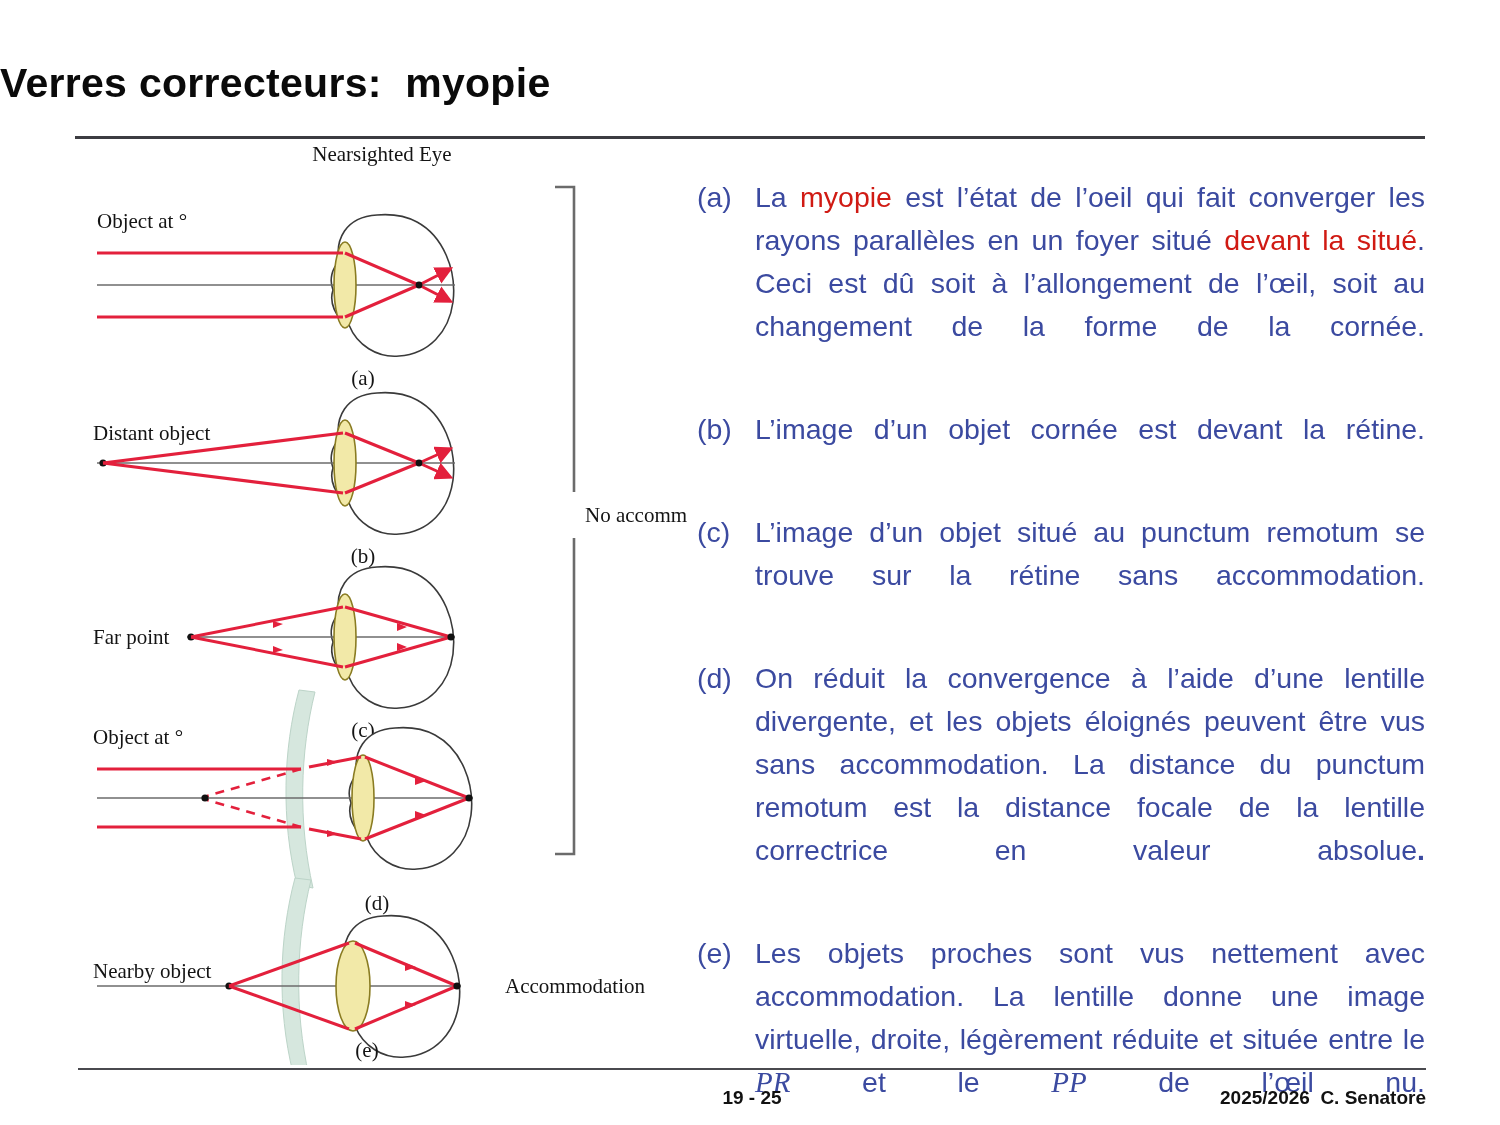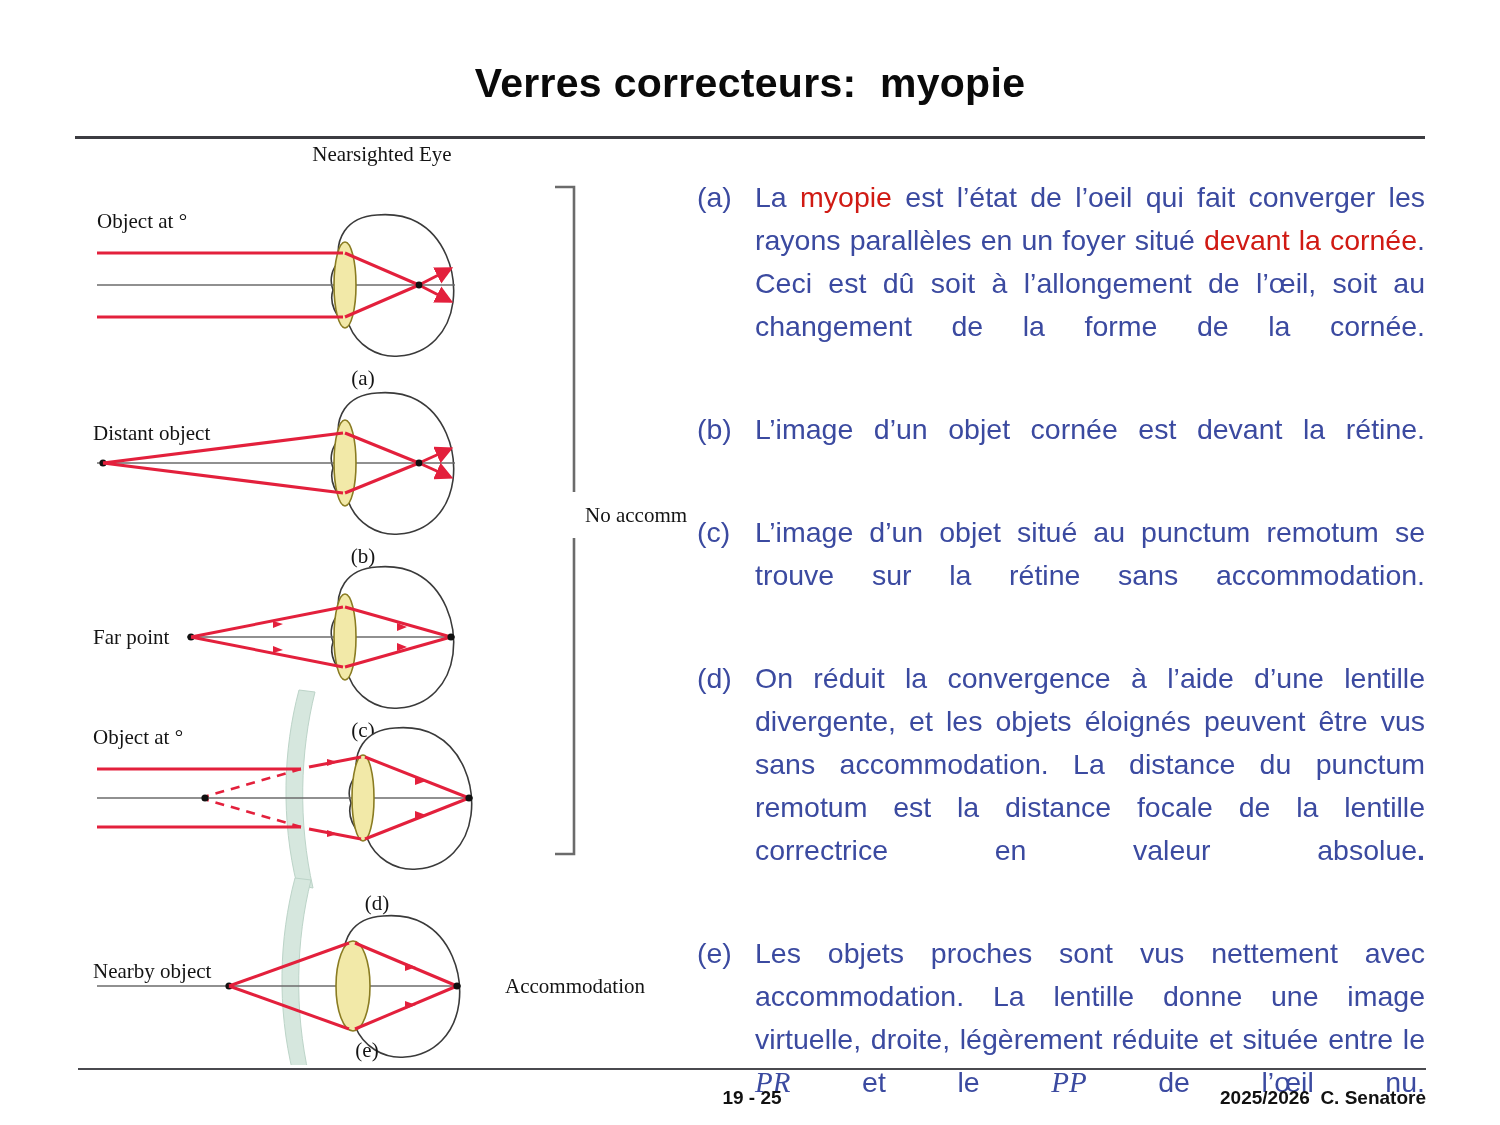--- a/index.html
+++ b/index.html
@@ -14,21 +14,20 @@
     overflow: hidden;
     font-family: "Liberation Sans", sans-serif;
   }
 
   
   #slide-title {
     position: absolute;
     left: 0;
     top: 60px;
     width: 1500px;
-    text-align: center;
     font-family: "Liberation Sans", sans-serif;
     font-weight: bold;
     font-size: 41px;
     color: #0a0a0a;
     letter-spacing: 0.3px;
     white-space: pre;
   }
 
   #title-rule {
     position: absolute;
@@ -300,21 +299,21 @@
     <path d="M 497 398 L 497 714 L 478 714" fill="none" stroke="#6b6b6b" stroke-width="2.6"></path>
     <text class="fig-label" x="508" y="382">No accommodation</text>
     <text class="fig-label" x="428" y="853">Accommodation</text>
   </svg>
 </div>
 
 <div id="text-column">
 
   <div class="para">
     <span class="marker">(a)</span>
-    <span class="body"><span>La </span><span class="hl">myopie</span><span> est l’état de l’oeil qui fait converger les rayons parallèles en un foyer situé </span><span class="hl">devant la cornée</span><span>. Ceci est dû soit à l’allongement de l’œil, soit au changement de la forme de la cornée.</span></span>
+    <span class="body"><span>La </span><span class="hl">myopie</span><span> est l’état de l’oeil qui fait converger les rayons parallèles en un foyer situé </span><span class="hl">devant la situé</span><span>. Ceci est dû soit à l’allongement de l’œil, soit au changement de la forme de la cornée.</span></span>
   </div>
 
   <div class="para">
     <span class="marker">(b)</span>
     <span class="body"><span>L’image d’un objet cornée est devant la rétine.</span></span>
   </div>
 
   <div class="para">
     <span class="marker">(c)</span>
     <span class="body"><span>L’image d’un objet situé au punctum remotum se trouve sur la rétine sans accommodation.</span></span>

